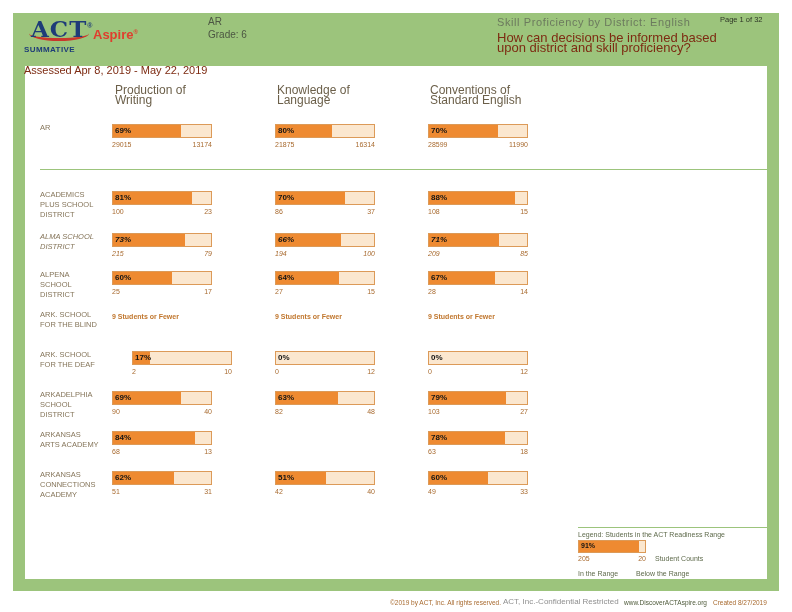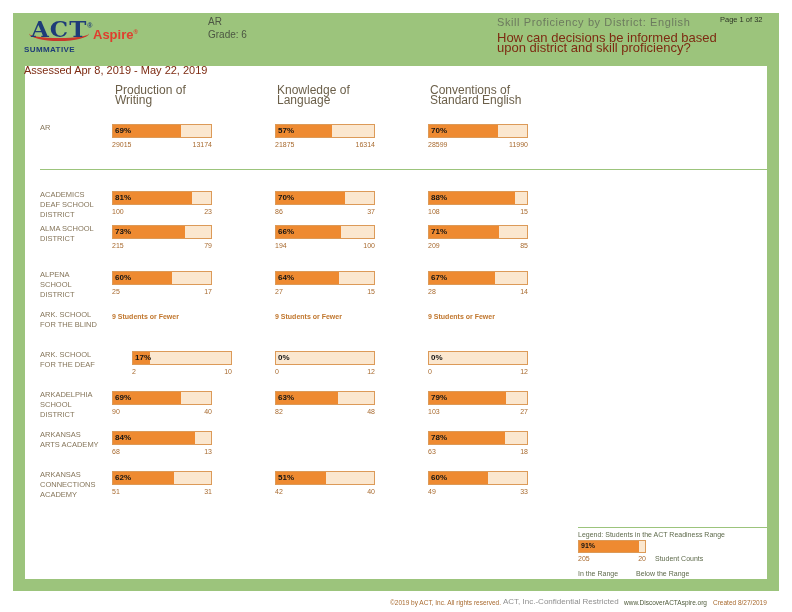--- a/index.html
+++ b/index.html
@@ -93,41 +93,41 @@
           <span class="pct">69%</span>
         </div>
         <div class="counts">
           <span>29015</span>
           <span>13174</span>
         </div>
       </div>
       <div class="cell" style="left: 275px;">
         <div class="track">
           <div class="fill" style="width: 57%;"></div>
-          <span class="pct">57%</span>
+          <span class="pct">80%</span>
         </div>
         <div class="counts">
           <span>21875</span>
           <span>16314</span>
         </div>
       </div>
       <div class="cell" style="left: 428px;">
         <div class="track">
           <div class="fill" style="width: 70%;"></div>
           <span class="pct">70%</span>
         </div>
         <div class="counts">
           <span>28599</span>
           <span>11990</span>
         </div>
       </div>
     </div>
     <div class="row" style="top: 189px;">
       <div class="row-label">ACADEMICS
-DEAF SCHOOL
+PLUS SCHOOL
 DISTRICT</div>
       <div class="cell" style="left: 112px;">
         <div class="track">
           <div class="fill" style="width: 81%;"></div>
           <span class="pct">81%</span>
         </div>
         <div class="counts">
           <span>100</span>
           <span>23</span>
         </div>
@@ -146,21 +146,21 @@
         <div class="track">
           <div class="fill" style="width: 88%;"></div>
           <span class="pct">88%</span>
         </div>
         <div class="counts">
           <span>108</span>
           <span>15</span>
         </div>
       </div>
     </div>
-    <div class="row" style="top: 223px;">
+    <div class="row" style="top: 231px; font-style: italic;">
       <div class="row-label">ALMA SCHOOL
 DISTRICT</div>
       <div class="cell" style="left: 112px;">
         <div class="track">
           <div class="fill" style="width: 73%;"></div>
           <span class="pct">73%</span>
         </div>
         <div class="counts">
           <span>215</span>
           <span>79</span>

